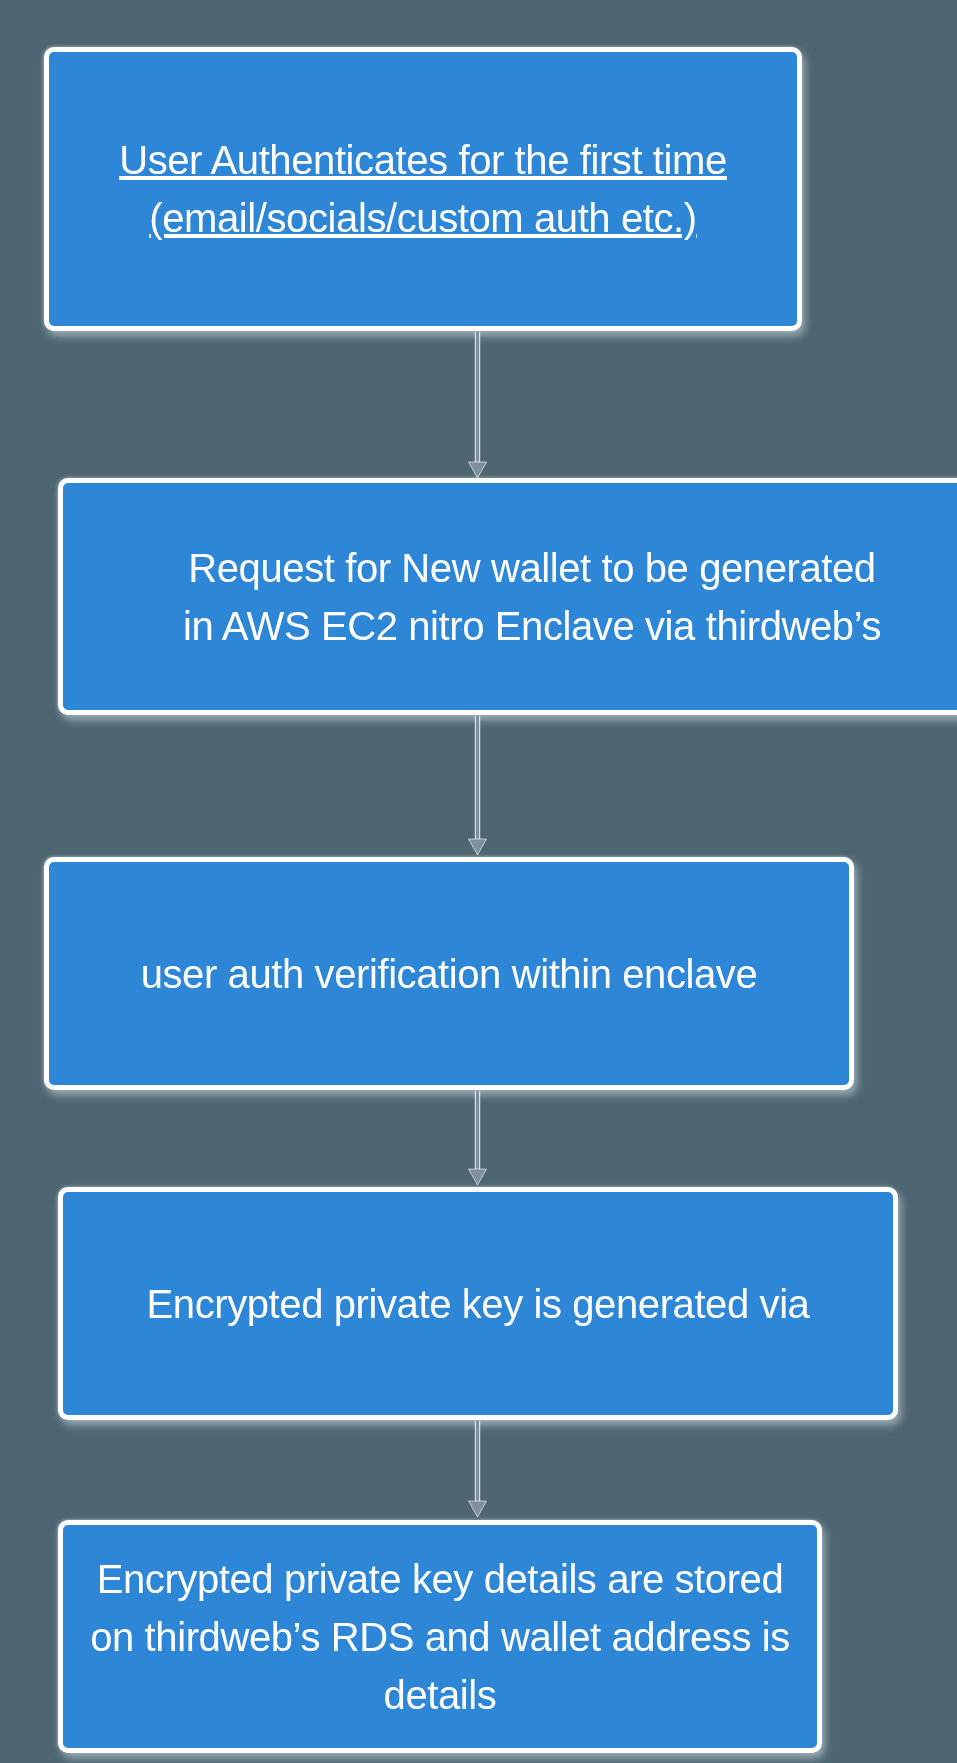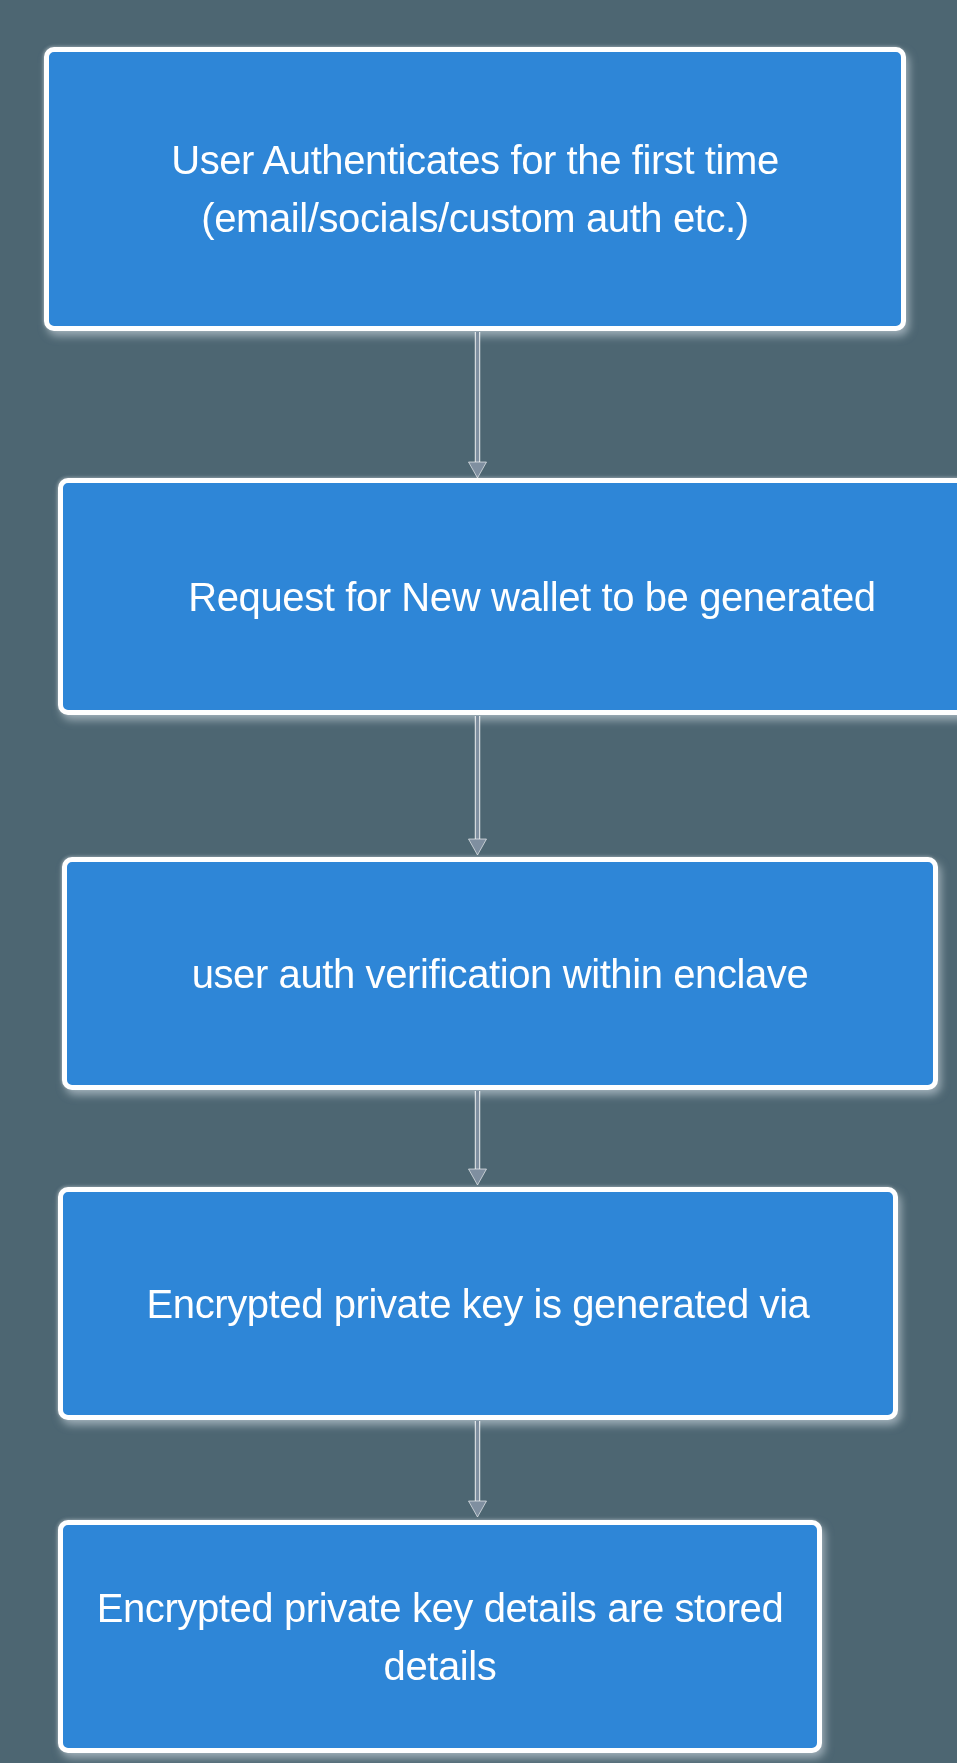--- a/index.html
+++ b/index.html
@@ -34,23 +34,23 @@
     color: var(--node_text, #ffffff);
     font-size: 40px;
     line-height: 58px;
     letter-spacing: -0.4px;
     text-align: center;
   }
   .node .line {
     display: block;
     white-space: nowrap;
   }
-  .node-1 { left: 44px;  top: 47px;   width: 862px; height: 284px; }
+  .node-1 { left: 44px;  top: 47px;   width: 758px; height: 284px; text-decoration: underline; }
   .node-2 { left: 58px;  top: 478px;  width: 948px; height: 237px; }
-  .node-3 { left: 62px;  top: 857px;  width: 876px; height: 233px; }
+  .node-3 { left: 44px;  top: 857px;  width: 810px; height: 233px; }
   .node-4 { left: 58px;  top: 1187px; width: 840px; height: 233px; }
   .node-5 { left: 58px;  top: 1520px; width: 764px; height: 233px; }
 
   .arrow {
     position: absolute;
     width: 22px;
   }
   .arrow-1 { left: 466px; top: 332px;  height: 146px; }
   .arrow-2 { left: 466px; top: 716px;  height: 139px; }
   .arrow-3 { left: 466px; top: 1091px; height: 94px;  }
@@ -79,20 +79,21 @@
     <svg viewBox="0 0 22 146">
       <line class="shaft-edge" x1="9.5" y1="0" x2="9.5" y2="130"></line>
       <line class="shaft-edge" x1="13.5" y1="0" x2="13.5" y2="130"></line>
       <line class="shaft" x1="11.5" y1="0" x2="11.5" y2="130"></line>
       <path class="head" d="M2.5 130 L20.5 130 L11.5 146 Z"></path>
     </svg>
   </div>
 
   <section class="node node-2">
     <span class="line">Request for New wallet to be generated</span>
+    <span class="line">in AWS EC2 nitro Enclave via thirdweb’s</span>
   </section>
 
   <div class="arrow arrow-2">
     <svg viewBox="0 0 22 139">
       <line class="shaft-edge" x1="9.5" y1="0" x2="9.5" y2="123"></line>
       <line class="shaft-edge" x1="13.5" y1="0" x2="13.5" y2="123"></line>
       <line class="shaft" x1="11.5" y1="0" x2="11.5" y2="123"></line>
       <path class="head" d="M2.5 123 L20.5 123 L11.5 139 Z"></path>
     </svg>
   </div>
@@ -118,16 +119,17 @@
     <svg viewBox="0 0 22 96">
       <line class="shaft-edge" x1="9.5" y1="0" x2="9.5" y2="80"></line>
       <line class="shaft-edge" x1="13.5" y1="0" x2="13.5" y2="80"></line>
       <line class="shaft" x1="11.5" y1="0" x2="11.5" y2="80"></line>
       <path class="head" d="M2.5 80 L20.5 80 L11.5 96 Z"></path>
     </svg>
   </div>
 
   <section class="node node-5">
     <span class="line">Encrypted private key details are stored</span>
+    <span class="line">on thirdweb’s RDS and wallet address is</span>
     <span class="line">details</span>
   </section>
 
 </div>
 
 </body></html>

